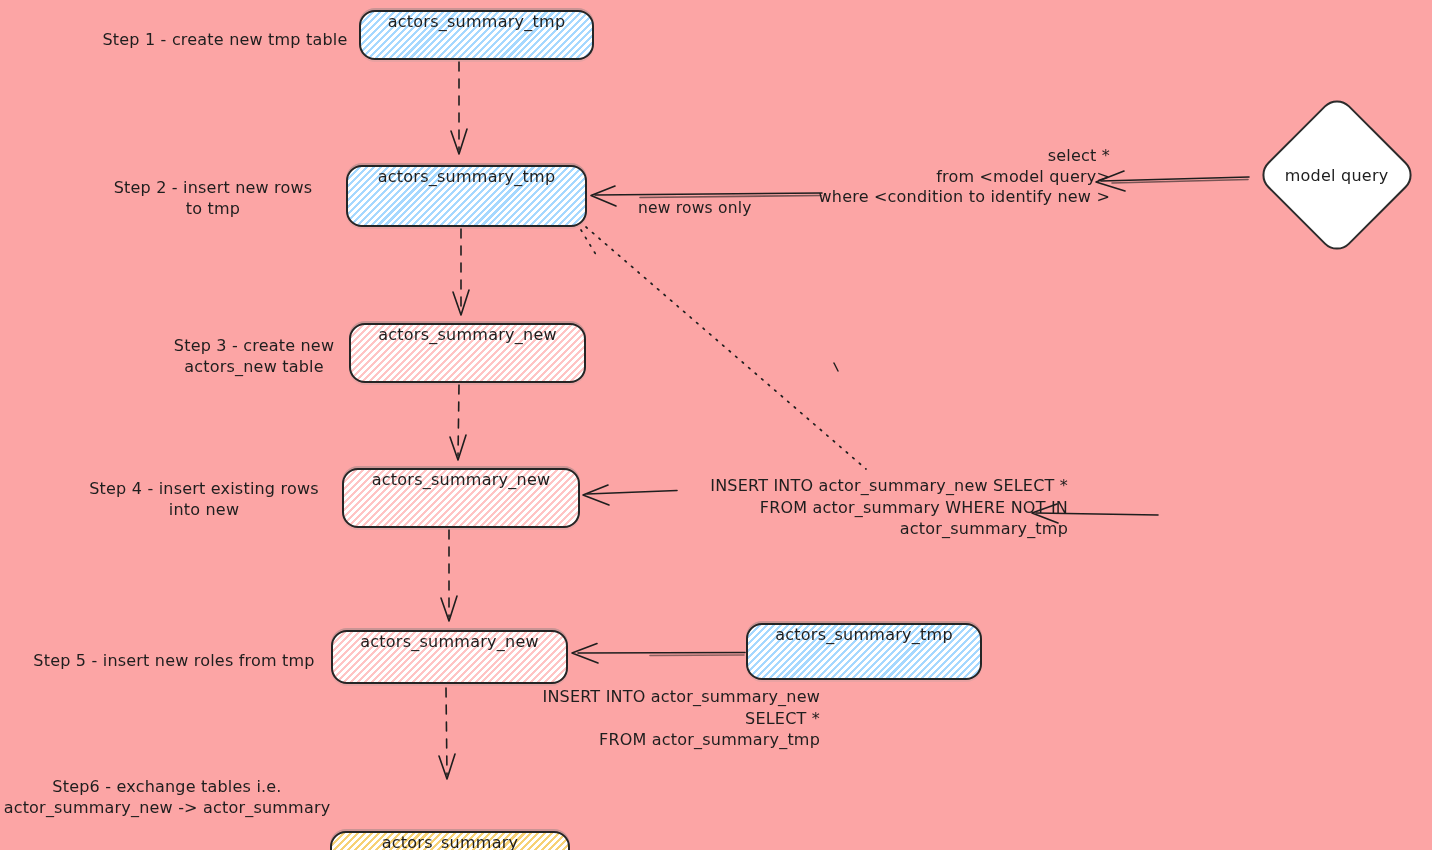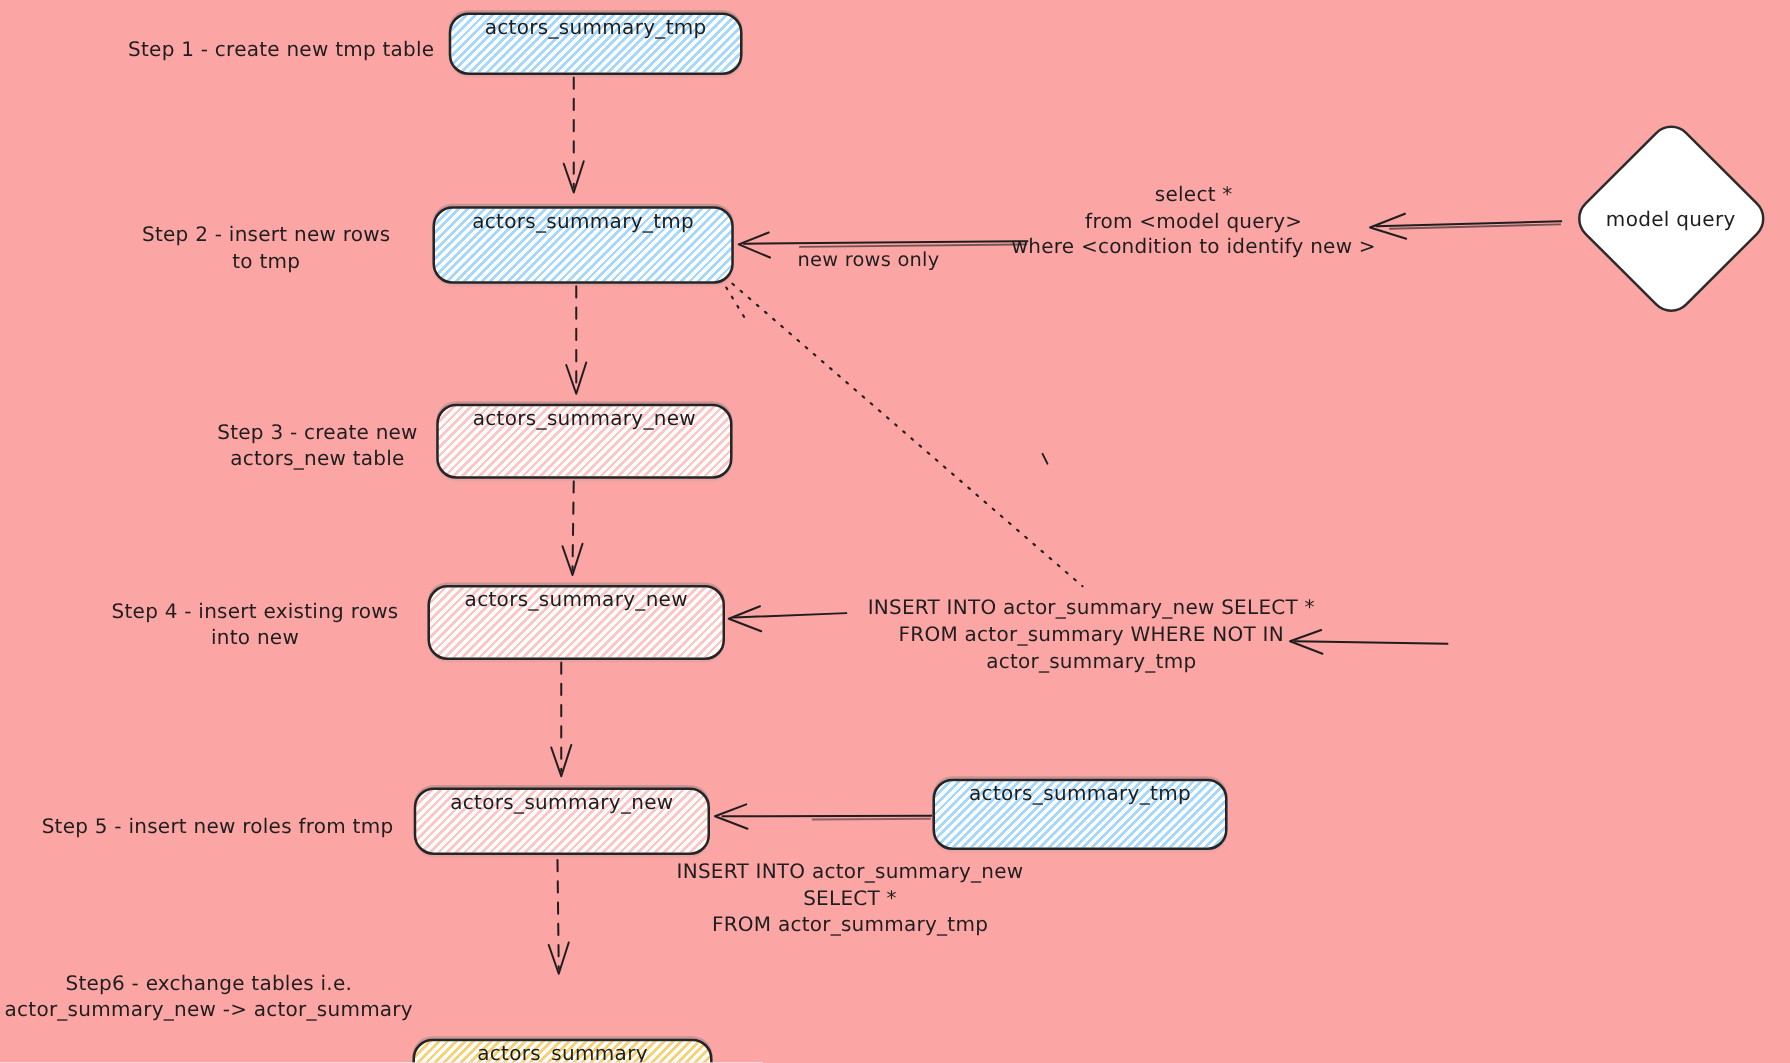--- a/index.html
+++ b/index.html
@@ -22,21 +22,21 @@
   .hatch-yellow { background-image:repeating-linear-gradient(135deg,#ffffff 0 2.7px,#f7d174 2.7px 4.9px); }
   .diamond {
     position:absolute; left:1279px; top:117px; width:116px; height:116px;
     border:2px solid #2b2b2b; border-radius:18px; background:#ffffff;
     transform:rotate(45deg); display:flex; align-items:center; justify-content:center;
   }
   .diamond .node-label { transform:rotate(-45deg); }
   .label { position:absolute; text-align:center; font-size:16px; line-height:21px; letter-spacing:.2px; }
   .label.single { white-space:nowrap; }
   .annot { position:absolute; font-size:15.5px; letter-spacing:.2px;text-align:right; }
-  .annot.center { text-align:center; }
+  .annot.center { }
 </style>
 </head>
 <body>
 
 <div class="canvas">
 
   <svg class="overlay" width="1432" height="850" viewBox="0 0 1432 850" fill="none" stroke="#1e1e1e" stroke-width="1.6" stroke-linecap="round" stroke-linejoin="round">
 
     <g>
       <path d="M459,62 L459,150" stroke-dasharray="9 8"></path>

